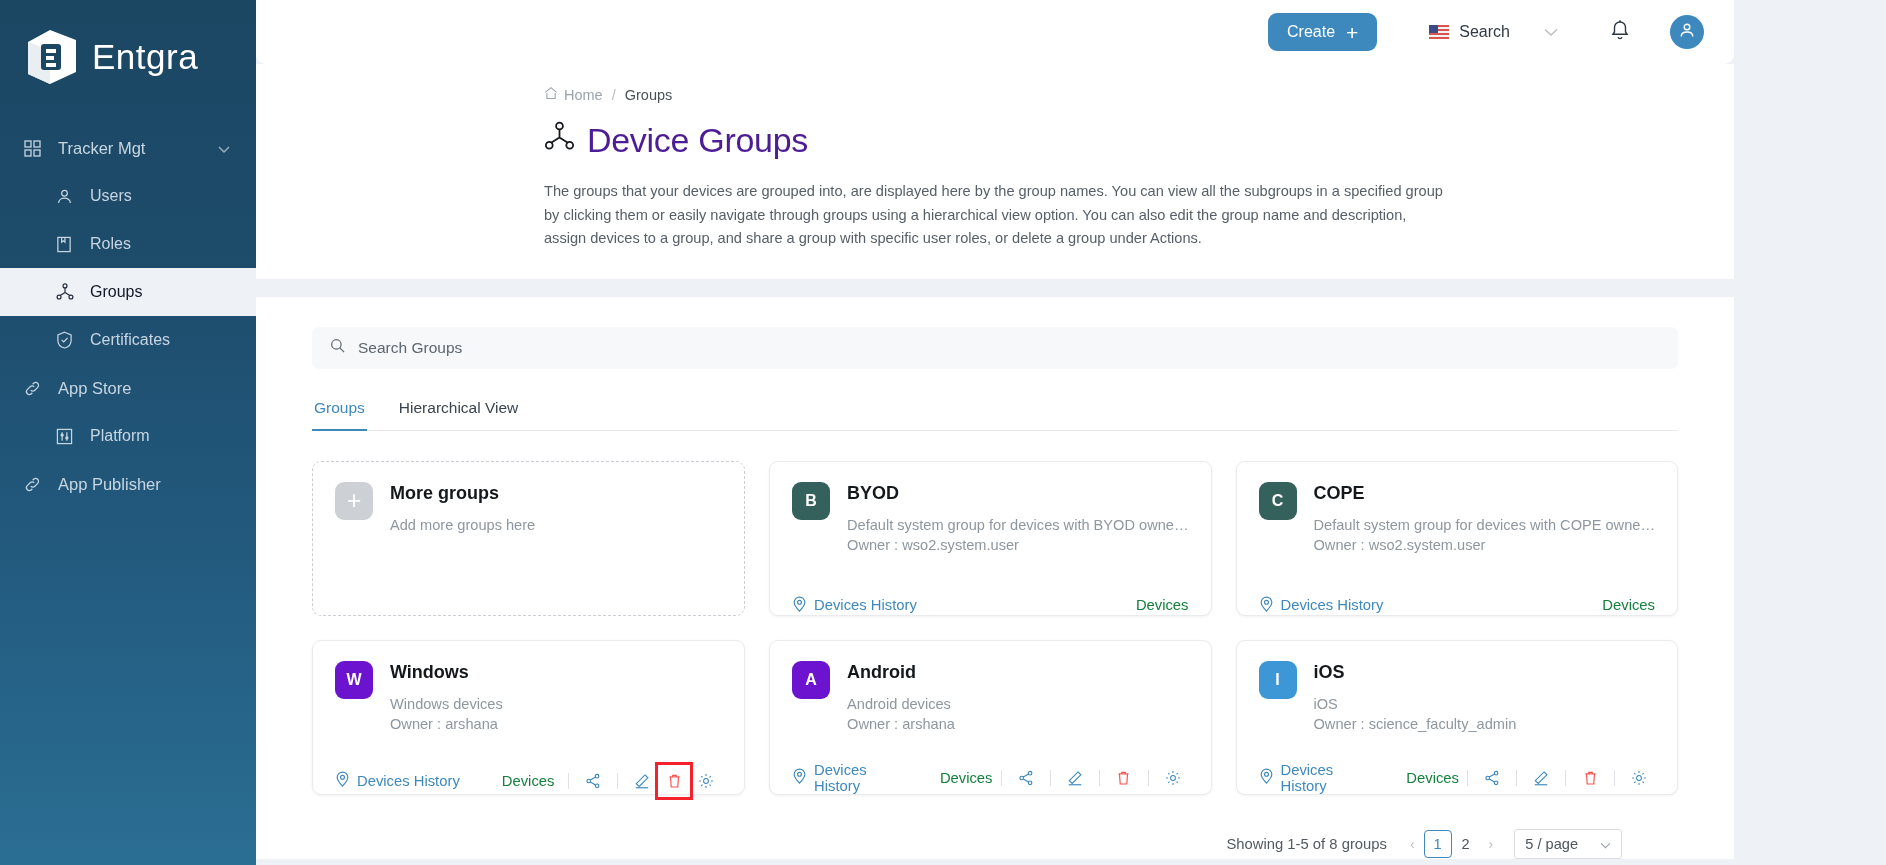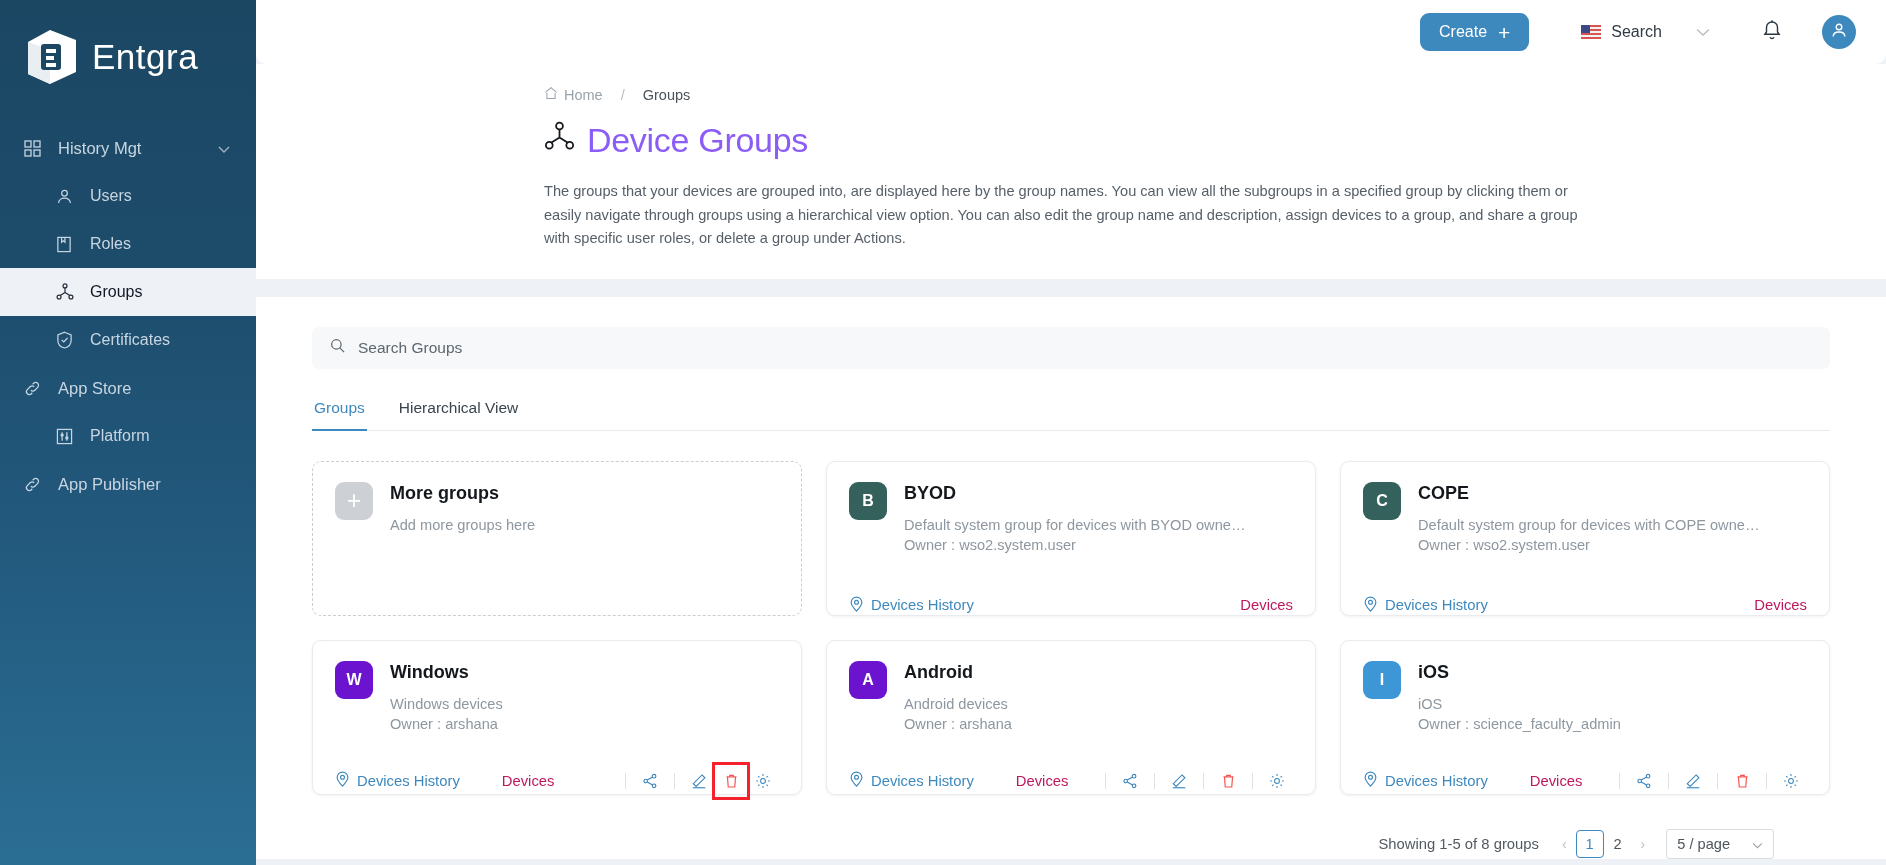--- a/index.html
+++ b/index.html
@@ -2,21 +2,21 @@
 <html><head>
 <meta charset="utf-8">
 <style>
   * { box-sizing: border-box; margin: 0; padding: 0; }
   html, body {
     width: 1886px; height: 865px;
     font-family: "Liberation Sans", sans-serif;
     background: #eef1f5;
     overflow: hidden;
   }
-  .app { display: flex; width: 1886px; height: 865px; justify-content: flex-end; }
+  .app { display: flex; width: 1734px; height: 865px; justify-content: flex-end; }
 
   
   .sidebar {
     width: 256px; height: 865px; flex: 0 0 256px;
     background: linear-gradient(180deg, #1b4763 0%, #1d4b6a 28%, #22597d 62%, #2b6e94 100%);
     color: #d3dde6;
     position: relative;
     padding-top: 4px;
   }
   .brand { display: flex; align-items: center; gap: 12px; padding: 24px 0 26px 24px; }
@@ -70,29 +70,29 @@
     width: 34px; height: 34px; border-radius: 50%; background: #3d88bd;
     margin-left: 40px; display: flex; align-items: center; justify-content: center; cursor: pointer;
   }
 
   .scroll { flex: 1; overflow: hidden; padding: 0; }
 
   .header-card {
     background: #fff; margin: 0; padding: 22px 0 28px 0;
     border-radius: 0;
   }
-  .bc { display: flex; align-items: center; gap: 16px; padding-left: 288px; font-size: 14.5px; color: #70797f; }
+  .bc { display: flex; align-items: center; gap: 7px; padding-left: 288px; font-size: 14.5px; color: #70797f; }
   .bc .home { color: #9aa3ab; display: flex; align-items: center; gap: 6px; cursor: pointer; }
   .bc .sep { color: #b7bdc3; margin: 0 2px; }
   .bc .cur { color: #4a5259; }
 
   .page-title {
     display: flex; align-items: center; gap: 12px;
     padding-left: 288px; margin-top: 18px;
-    font-size: 34px; font-weight: 400; color: #8b5cf6; letter-spacing: -.3px;
+    font-size: 34px; font-weight: 400; color: #4c1d95; letter-spacing: -.3px;
   }
   .page-desc {
     padding: 20px 288px 0 288px;
     font-size: 14.6px; line-height: 1.62; color: #565f68; max-width: 1772px;
   }
 
   .content-card {
     background: #fff; margin: 18px 0 0 0; min-height: 430px;
     padding: 30px 56px 0 56px;
   }
@@ -138,21 +138,21 @@
   }
   .card-owner { font-size: 14.6px; color: #8e979f; margin-top: 4px; }
   .card-actions {
     position: absolute; left: 22px; right: 22px; bottom: 0;
     display: flex; align-items: center;
   }
   .act-link {
     display: flex; align-items: center; gap: 7px;
     font-size: 14.8px; color: #3d88bd; cursor: pointer;
   }
-  .act-devices { font-size: 14.8px; color: #be185d; cursor: pointer; margin-left: 42px; }
+  .act-devices { font-size: 14.8px; color: #15803d; cursor: pointer; margin-left: 42px; }
   .icons { margin-left: auto; display: flex; align-items: center; gap: 0px; }
   .icons .divider { width: 1px; height: 16px; background: #dfe3e7; margin: 0 8px; }
   .ibtn {
     width: 26px; height: 26px; display: flex; align-items: center; justify-content: center;
     cursor: pointer; margin: 0 3px;
   }
   .ibtn.highlight { outline: 3px solid #f5222d; outline-offset: 3px; }
 
   .pager {
     display: flex; align-items: center; justify-content: flex-end; gap: 0;
@@ -196,21 +196,21 @@
 
       <div class="nav-item">
         <span class="ico">
           <svg width="17" height="17" viewBox="0 0 17 17" fill="none" stroke="#c8d6e2" stroke-width="1.3">
             <rect x="1" y="1" width="6" height="6"></rect>
               <rect x="10" y="1" width="6" height="6"></rect>
             <rect x="1" y="10" width="6" height="6"></rect>
               <rect x="10" y="10" width="6" height="6"></rect>
           </svg>
         </span>
-        <span class="lbl">History Mgt</span>
+        <span class="lbl">Tracker Mgt</span>
         <span class="chev">
           <svg width="12" height="8" viewBox="0 0 12 8" fill="none" stroke="#9fb2c2" stroke-width="1.4">
               <path d="M1 1.5 L6 6.5 L11 1.5"></path>
             </svg>
         </span>
       </div>
 
 
       <div class="nav-item sub">
         <span class="ico">

